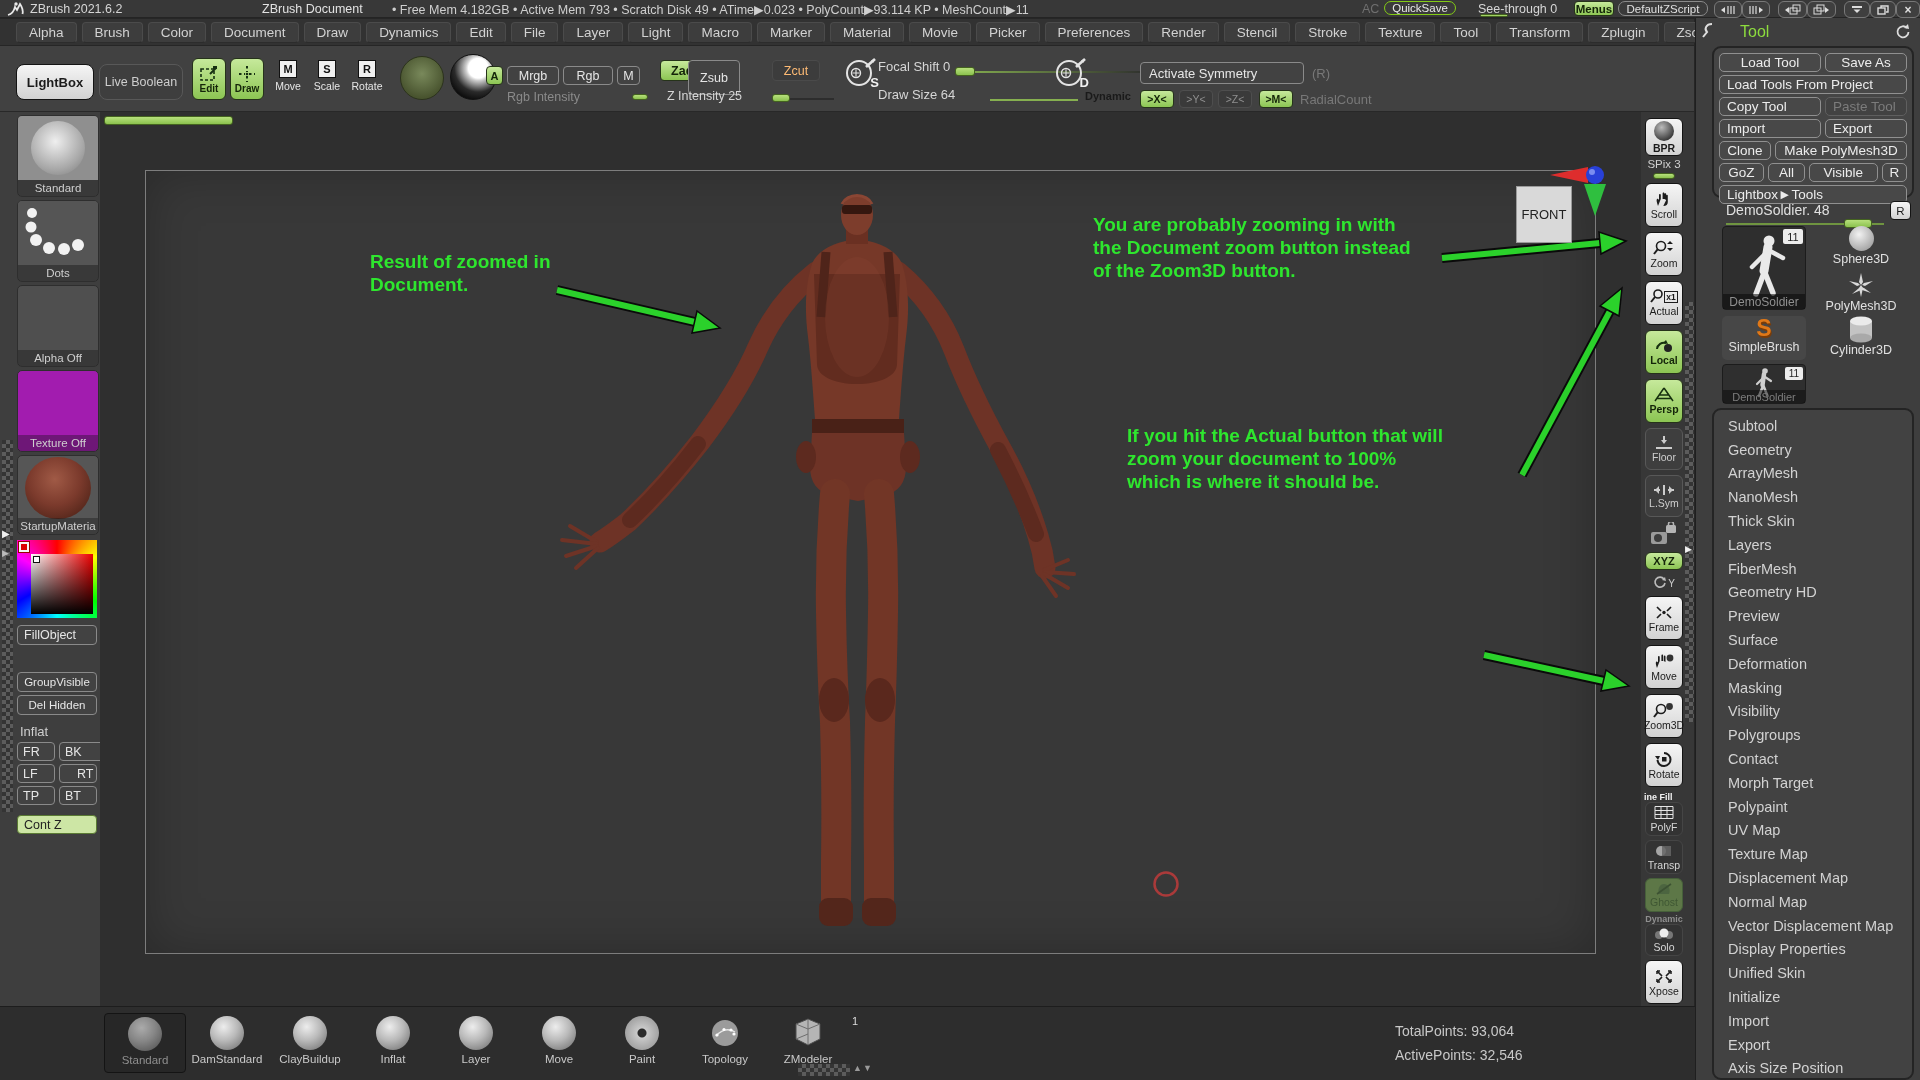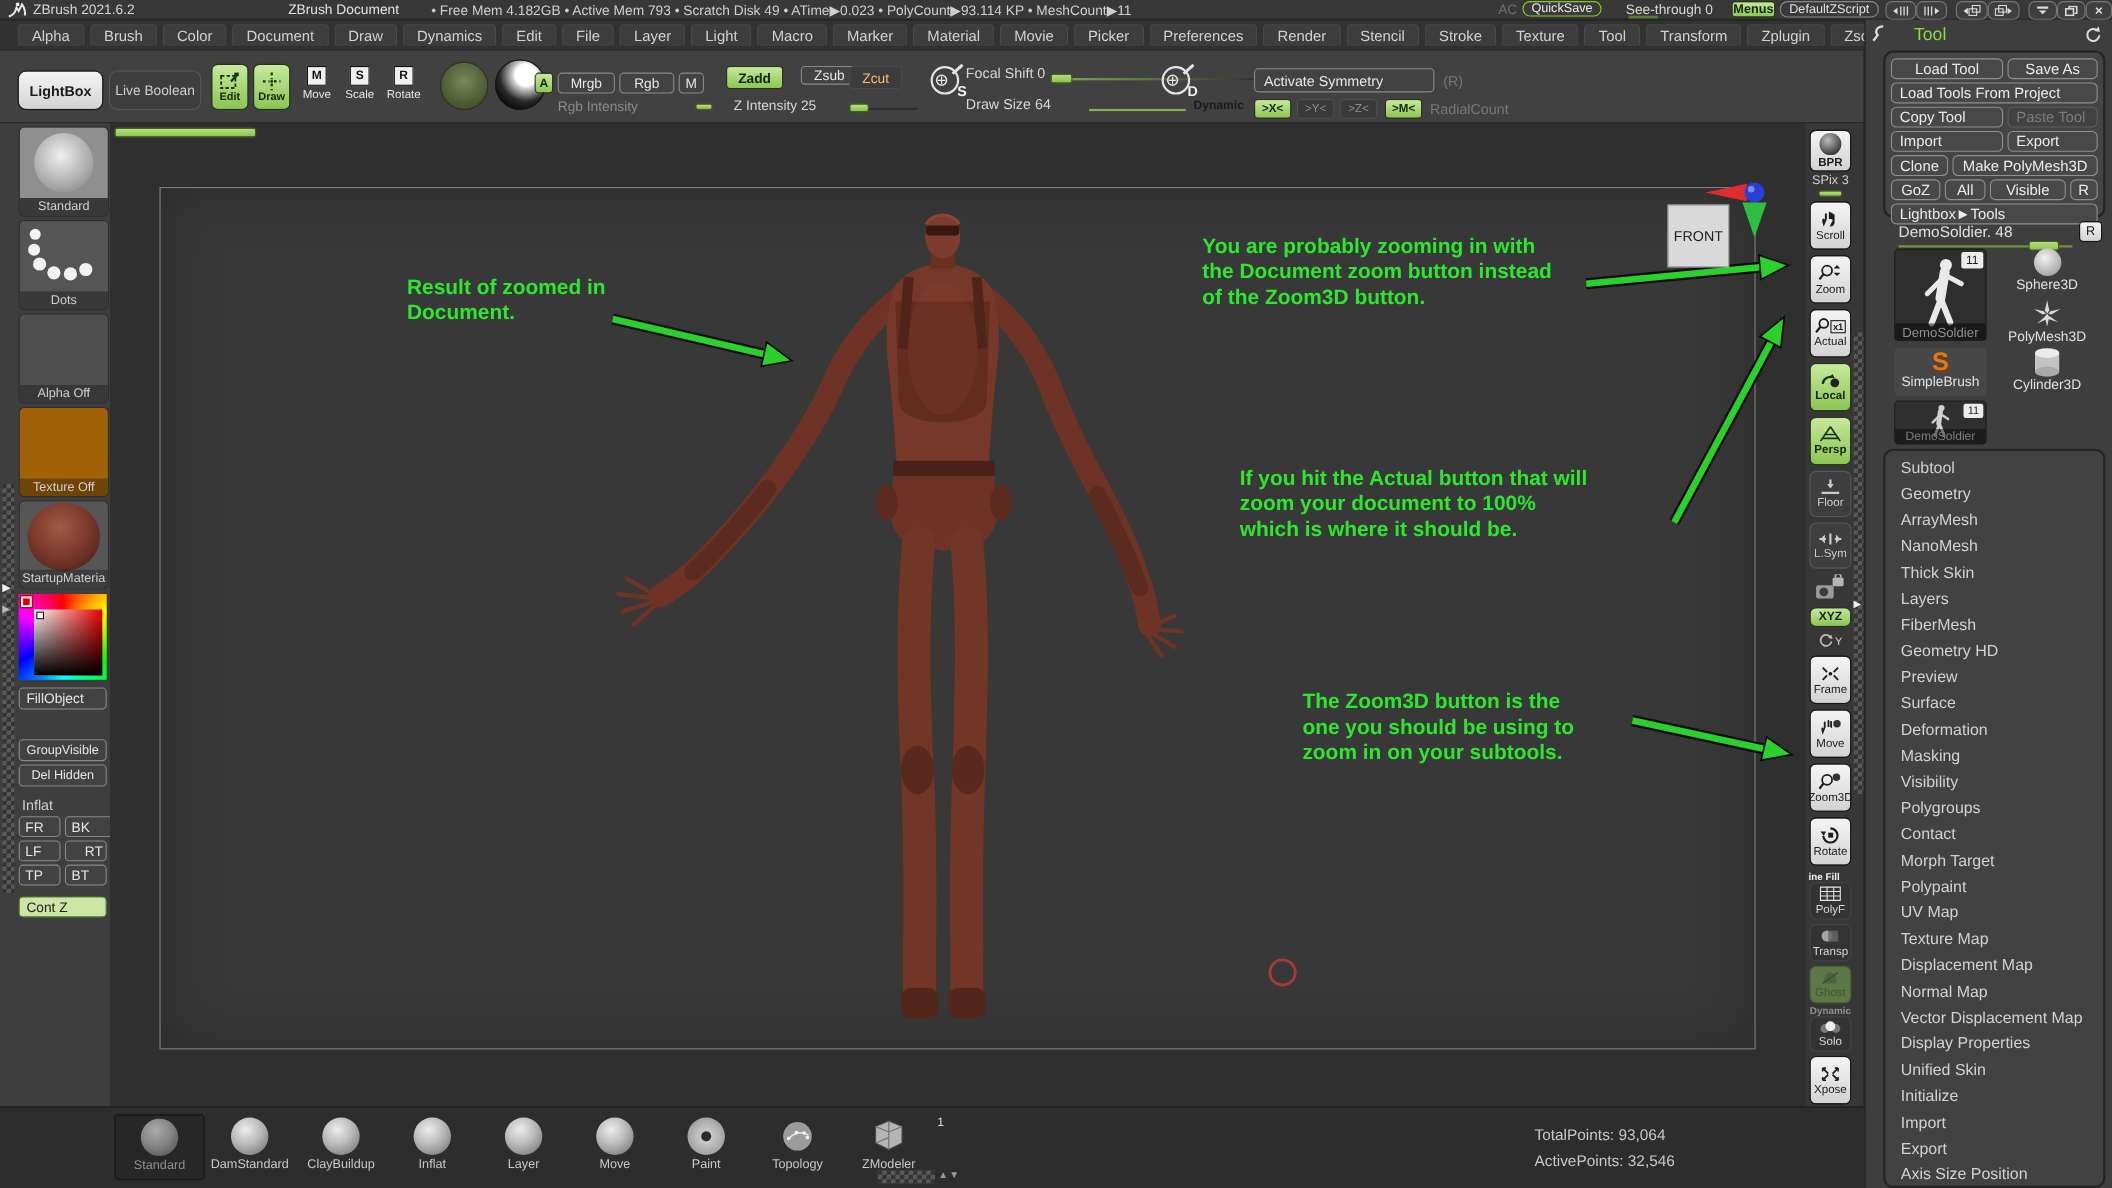--- a/index.html
+++ b/index.html
@@ -187,21 +187,21 @@
        background:radial-gradient(circle at 62% 30%, #ffffff 0 24%, #cfcfcf 30%, #2a2a2a 58%, #0d0d0d 78%)"></div>
 
   <div class="r gn pill" style="left:486px;top:20px;width:17px;height:19px;font-size:11px">A</div>
   <div class="r sb" style="left:507px;top:20px;width:52px;height:19px">Mrgb</div>
   <div class="r sb" style="left:563px;top:20px;width:50px;height:19px">Rgb</div>
   <div class="r sb" style="left:617px;top:20px;width:23px;height:19px">M</div>
   <span class="shlabel dim" style="left:507px;top:44px">Rgb Intensity</span>
   <div class="r gpill" style="left:632px;top:48px;width:16px;height:6px"></div>
 
   <div class="r gn pill" style="left:660px;top:14px;width:52px;height:21px;font-size:12.5px">Zadd</div>
-  <div class="r sb" style="left:728px;top:14px;width:52px;height:17px">Zsub</div>
+  <div class="r sb" style="left:688px;top:14px;width:52px;height:35px">Zsub</div>
   <div class="r sb dis" style="left:772px;top:14px;width:48px;height:21px;border-color:#4a4a4a">Zcut</div>
   <span class="shlabel" style="left:667px;top:43px">Z Intensity 25</span>
   <div class="r" style="left:772px;top:52px;width:62px;height:2px;background:#2d2d2d"></div>
   <div class="r gpill" style="left:772px;top:48px;width:18px;height:8px"></div>
 
   <div class="r" style="left:843px;top:8px;width:38px;height:38px">
     <svg width="38" height="38">
       <circle cx="16" cy="19" r="12" fill="none" stroke="#e4e4e4" stroke-width="2"></circle>
       <circle cx="13" cy="19" r="4.5" fill="none" stroke="#e4e4e4" stroke-width="1.4"></circle>
       <path d="M13 15.5v7M9.5 19h7" stroke="#e4e4e4" stroke-width="1.1"></path>
@@ -256,21 +256,21 @@
       <circle cx="18" cy="39" r="6" fill="#f2f2f2"></circle>
         <circle cx="31" cy="47" r="6" fill="#f2f2f2"></circle>
       <circle cx="46" cy="48" r="6" fill="#f2f2f2"></circle>
         <circle cx="60" cy="44" r="6" fill="#f2f2f2"></circle>
     </svg>
     <div class="ltlabel">Dots</div>
   </div>
   <div class="ltitem" style="top:173px;height:80px;background:#4f4f4f">
     <div class="ltlabel">Alpha Off</div>
   </div>
-  <div class="ltitem" style="top:258px;height:80px;background:#a16207">
+  <div class="ltitem" style="top:258px;height:80px;background:#a21caf">
     <div class="ltlabel">Texture Off</div>
   </div>
   <div class="ltitem" style="top:343px;height:78px;background:#565656">
     <div style="width:66px;height:62px;margin:1px auto 0;border-radius:50%;background:radial-gradient(circle at 45% 36%,#a05a46,#7b3a2c 48%,#4c2217 88%)"></div>
     <div class="ltlabel">StartupMateria</div>
   </div>
 
   <div class="r" style="left:17px;top:428px;width:80px;height:78px;background:conic-gradient(#f00,#ff0,#0f0,#0ff,#00f,#f0f,#f00)">
     <div class="r" style="left:14px;top:14px;right:4px;bottom:4px;background:linear-gradient(to top,#000,rgba(0,0,0,0)),linear-gradient(to right,#fff,#e00)"></div>
     <div class="r" style="left:2px;top:2px;width:10px;height:10px;background:#d00;border:2px solid #f5f5f5;outline:1px solid #900"></div>
@@ -374,25 +374,20 @@
   <div class="annot" style="left:993px;top:101px">
     <div>You are probably zooming in with</div>
     <div>the Document zoom button instead</div>
     <div>of the Zoom3D button.</div>
   </div>
   <div class="annot" style="left:1027px;top:312px">
     <div>If you hit the Actual button that will</div>
     <div>zoom your document to 100%</div>
     <div>which is where it should be.</div>
   </div>
-  <div class="annot" style="left:1084px;top:515px">
-    <div>The Zoom3D button is the</div>
-    <div>one you should be using to</div>
-    <div>zoom in on your subtools.</div>
-  </div>
 </div>
 
 <div id="rightshelf" class="r">
   <div class="rsbtn lt" style="top:6px;height:38px">
     <div style="width:20px;height:20px;border-radius:50%;background:radial-gradient(circle at 38% 32%,#bbb,#333 78%)"></div>
     <span style="font-weight:700">BPR</span>
   </div>
   <div class="r" style="left:0;top:46px;width:46px;text-align:center;font-size:11.5px;color:#cfcfcf">SPix 3</div>
   <div class="r gpill" style="left:12px;top:61px;width:22px;height:6px"></div>
 

